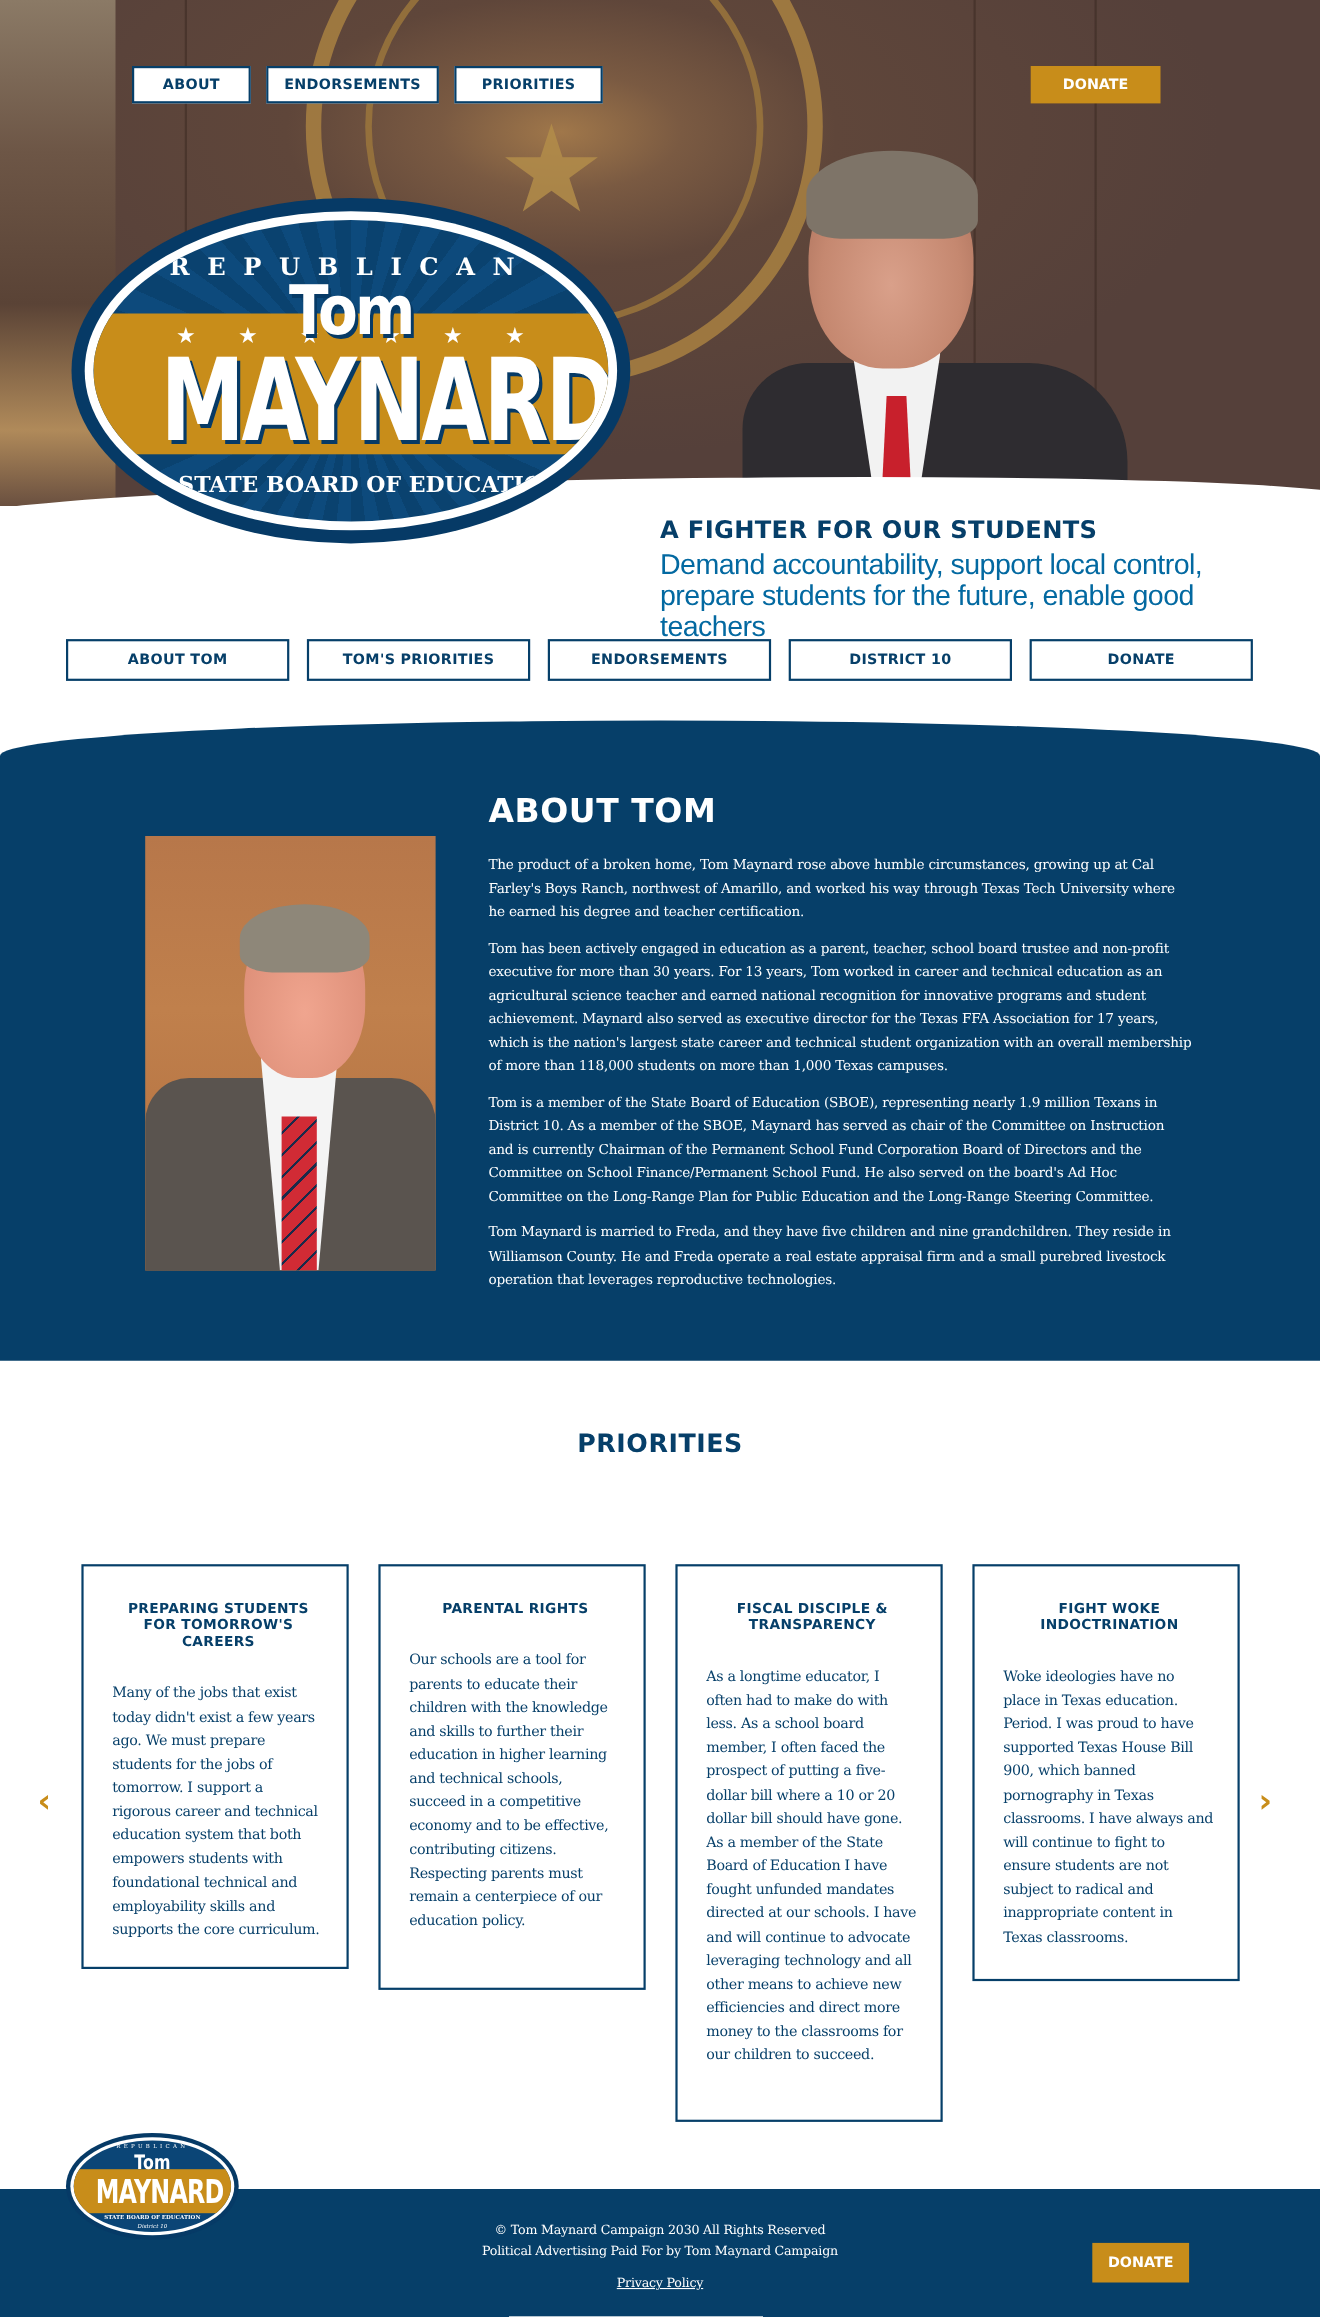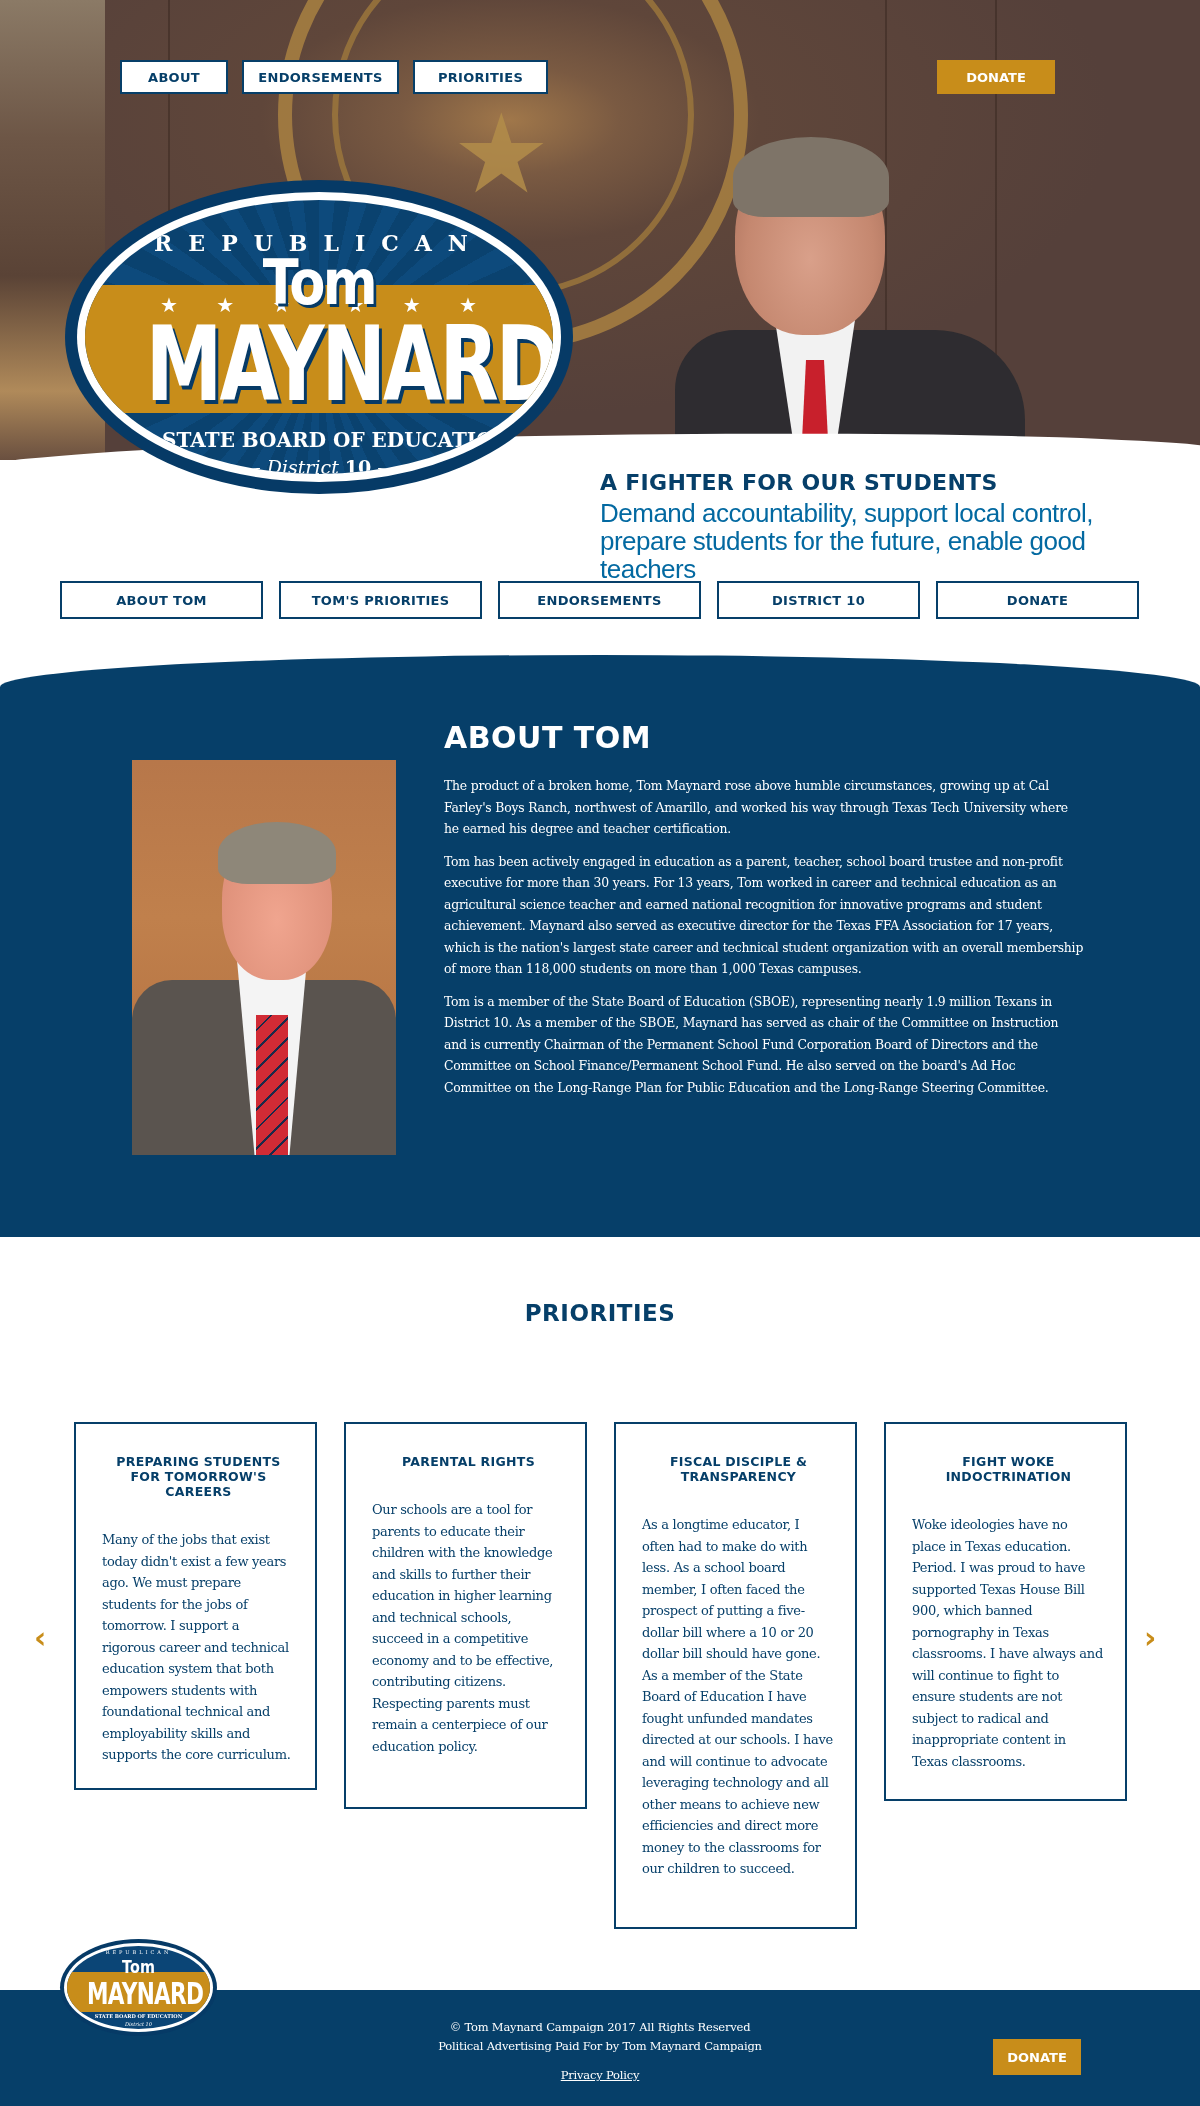--- a/index.html
+++ b/index.html
@@ -128,21 +128,20 @@
   <div class="outer"></div>
   <div class="ring"></div>
   <div class="inner">
     <div class="band"></div>
     <div class="republican">REPUBLICAN</div>
     <div class="stars l">★ ★ ★</div>
     <div class="stars r">★ ★ ★</div>
     <div class="tom">Tom</div>
     <div class="maynard">MAYNARD</div>
     <div class="for"><i>for</i> <span>STATE BOARD OF EDUCATION</span></div>
-    <div class="district">—— <span>District</span> <b>10</b> ——</div>
   </div>
 </div>
 
 <div class="tagline">
   <h2>A FIGHTER FOR OUR STUDENTS</h2>
   <p>Demand accountability, support local control, prepare students for the future, enable good teachers</p>
 </div>
 
 <nav class="subnav">
   <div class="btn-outline">ABOUT TOM</div>
@@ -158,20 +157,21 @@
   <div class="shirt"></div>
   <div class="tie"></div>
   <div class="head"></div>
   <div class="hair"></div>
 </div>
 <div class="about-text">
   <h1>ABOUT TOM</h1>
   <p>The product of a broken home, Tom Maynard rose above humble circumstances, growing up at Cal Farley's Boys Ranch, northwest of Amarillo, and worked his way through Texas Tech University where he earned his degree and teacher certification.</p>
   <p>Tom has been actively engaged in education as a parent, teacher, school board trustee and non-profit executive for more than 30 years. For 13 years, Tom worked in career and technical education as an agricultural science teacher and earned national recognition for innovative programs and student achievement. Maynard also served as executive director for the Texas FFA Association for 17 years, which is the nation's largest state career and technical student organization with an overall membership of more than 118,000 students on more than 1,000 Texas campuses.</p>
   <p>Tom is a member of the State Board of Education (SBOE), representing nearly 1.9 million Texans in District 10. As a member of the SBOE, Maynard has served as chair of the Committee on Instruction and is currently Chairman of the Permanent School Fund Corporation Board of Directors and the Committee on School Finance/Permanent School Fund. He also served on the board's Ad Hoc Committee on the Long-Range Plan for Public Education and the Long-Range Steering Committee.</p>
+  <p>Tom Maynard is married to Freda, and they have five children and nine grandchildren. They reside in Williamson County. He and Freda operate a real estate appraisal firm and a small purebred livestock operation that leverages reproductive technologies.</p>
 </div>
 
 <h2 class="prio-title">PRIORITIES</h2>
 <div class="arrow left">‹</div>
 <div class="card c1">
   <h3>PREPARING STUDENTS FOR TOMORROW'S CAREERS</h3>
   <p>Many of the jobs that exist today didn't exist a few years ago. We must prepare students for the jobs of tomorrow. I support a rigorous career and technical education system that both empowers students with foundational technical and employability skills and supports the core curriculum.</p>
 </div>
 <div class="card c2">
   <h3>PARENTAL RIGHTS</h3>
@@ -193,16 +193,16 @@
   <div class="ring"></div>
   <div class="inner">
     <div class="band"></div>
     <div class="rep">REPUBLICAN</div>
     <div class="tom">Tom</div>
     <div class="maynard">MAYNARD</div>
     <div class="for">STATE BOARD OF EDUCATION</div>
     <div class="dist"><span>District</span> <span>10</span></div>
   </div>
 </div>
-<div class="foot-text l1">© Tom Maynard Campaign 2017 All Rights Reserved</div>
+<div class="foot-text l1">© Tom Maynard Campaign 2030 All Rights Reserved</div>
 <div class="foot-text l2">Political Advertising Paid For by Tom Maynard Campaign</div>
 <div class="foot-text l3">Privacy Policy</div>
 <div class="btn-gold foot-donate">DONATE</div>
 
 </body></html>

